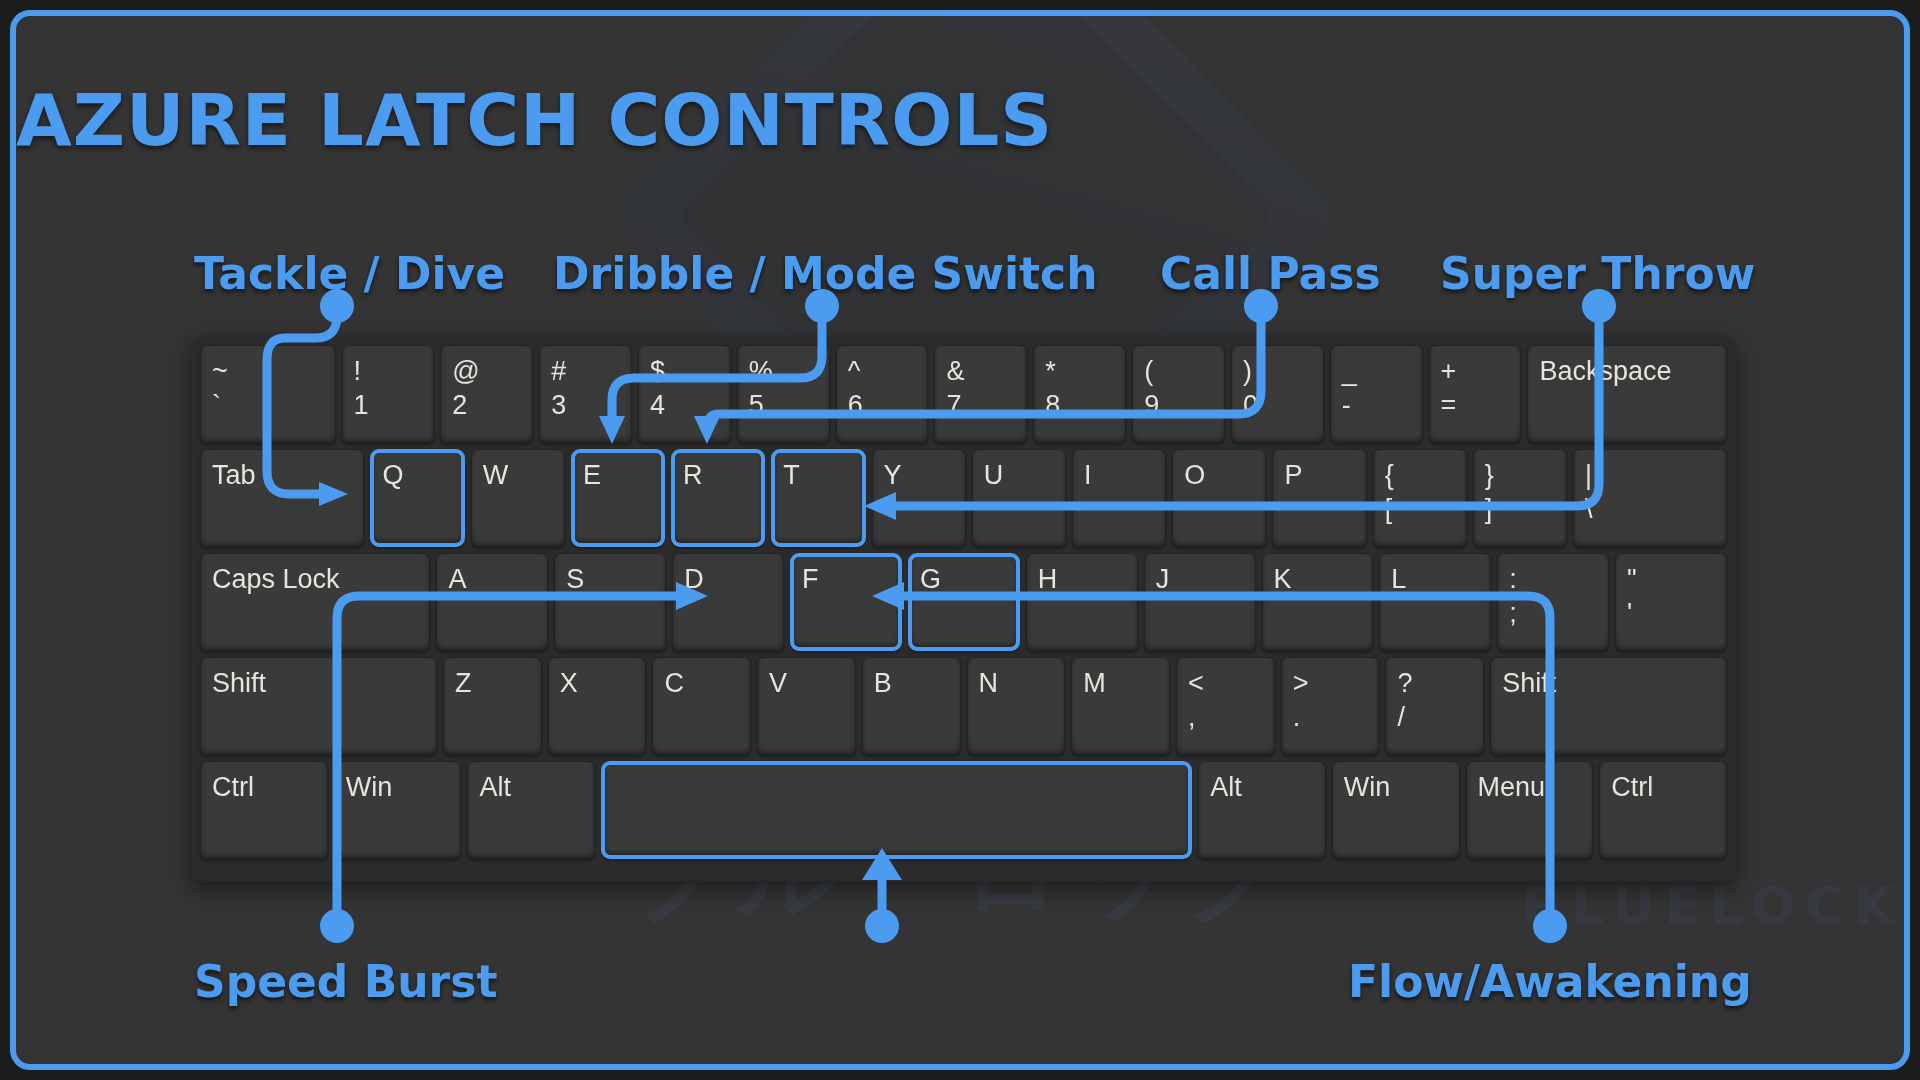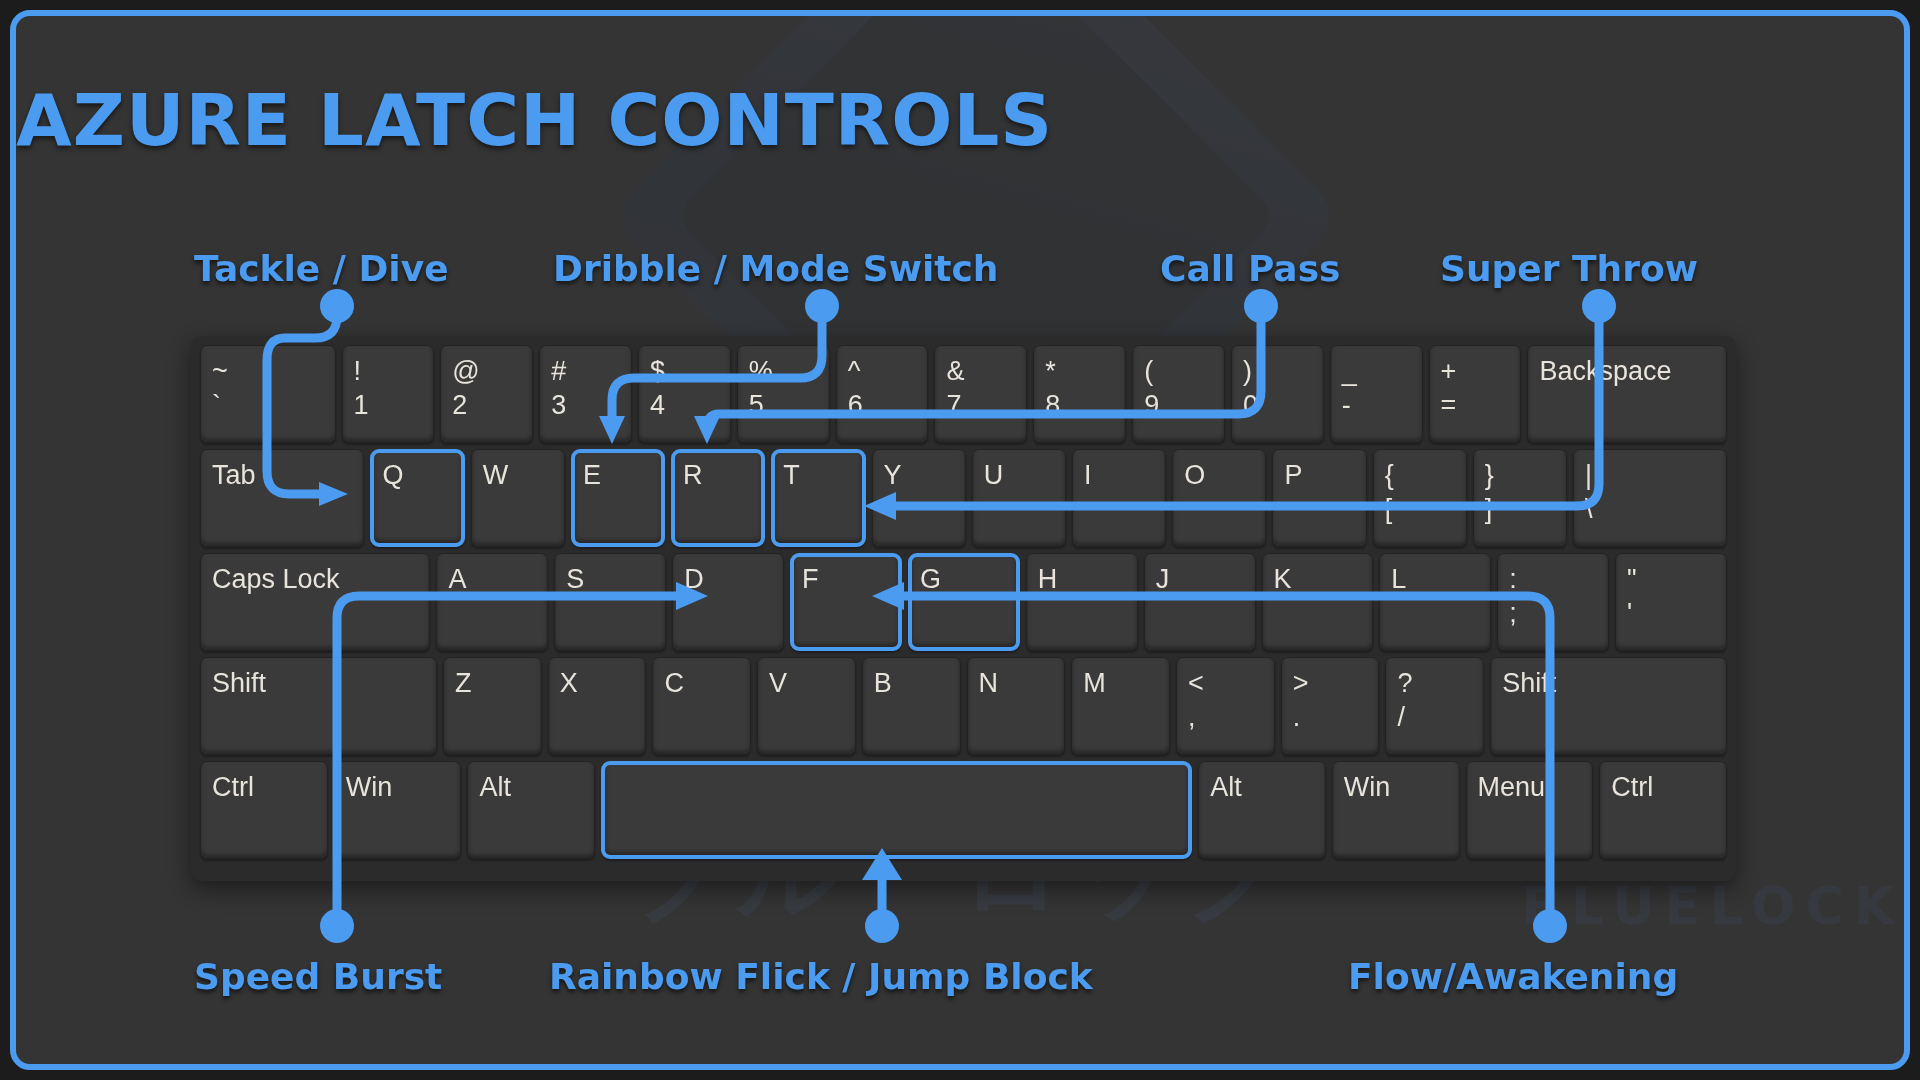--- a/index.html
+++ b/index.html
@@ -71,21 +71,21 @@
     color: #4b9bf0;
     letter-spacing: 1px;
     text-shadow: 0 3px 5px rgba(0,0,0,.55);
     z-index: 6;
   }
   
   .lbl {
     position: absolute;
     font-family: "DejaVu Sans", sans-serif;
     font-weight: 700;
-    font-size: 36px;
+    font-size: 44px;
     color: #4b9bf0;
     text-shadow: 0 3px 4px rgba(0,0,0,.6);
     white-space: nowrap;
     z-index: 7;
   }
   
   #kbd {
     position: absolute;
     left: 175px; top: 320px;
     width: 1545px; height: 545px;
@@ -138,21 +138,20 @@
     <div class="wm wm-text-2">BLUELOCK</div>
 
     <div id="title">AZURE LATCH CONTROLS</div>
 
     <div class="lbl" style="left:178px; top:232px;">Tackle / Dive</div>
     <div class="lbl" style="left:537px; top:232px;">Dribble / Mode Switch</div>
     <div class="lbl" style="left:1144px; top:232px;">Call Pass</div>
     <div class="lbl" style="left:1424px; top:232px;">Super Throw</div>
 
     <div class="lbl" style="left:178px; top:940px;">Speed Burst</div>
-    <div class="lbl" style="left:533px; top:940px;">Rainbow Flick / Jump Block</div>
     <div class="lbl" style="left:1332px; top:940px;">Flow/Awakening</div>
 
     <div id="kbd">
         <div class="krow">
           <div class="key w-16">
             <span class="top">~</span>
             <span class="bot">`</span>
           </div>
           <div class="key">
             <span class="top">!</span>

